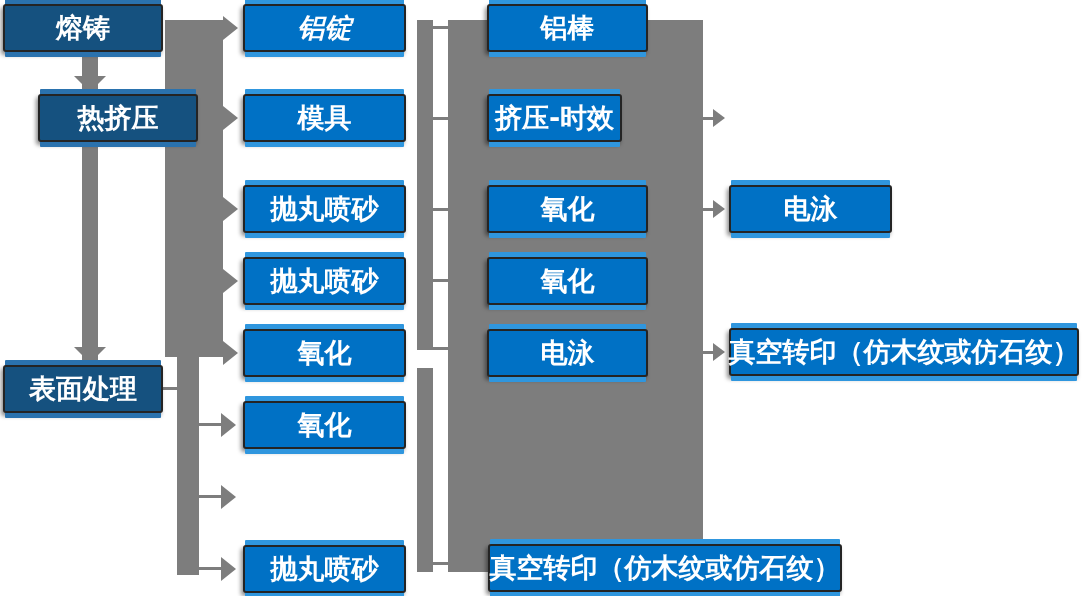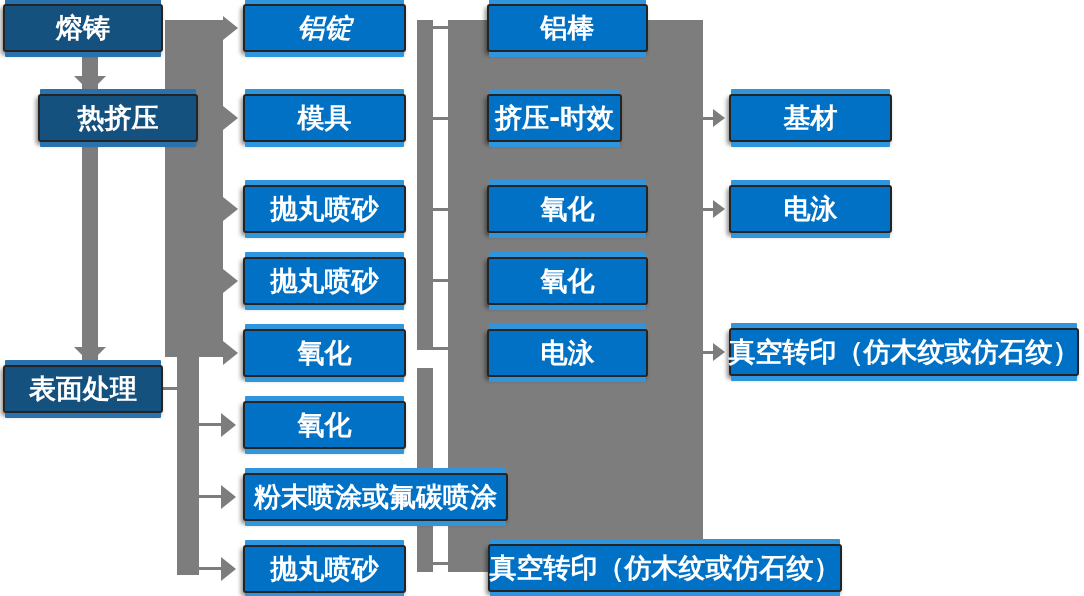--- a/index.html
+++ b/index.html
@@ -107,23 +107,20 @@
   </div>
   <div class="box" style="left:243px;top:257px;width:163px;">
     <span>抛丸喷砂</span>
   </div>
   <div class="box" style="left:243px;top:329px;width:163px;">
     <span>氧化</span>
   </div>
   <div class="box" style="left:243px;top:401px;width:163px;">
     <span>氧化</span>
   </div>
-  <div class="box" style="left:243px;top:473px;width:265px;">
-    <span>粉末喷涂或氟碳喷涂</span>
-  </div>
   <div class="box" style="left:243px;top:545px;width:163px;">
     <span>抛丸喷砂</span>
   </div>
 
   <div class="box" style="left:487px;top:4px;width:161px;">
     <span>铝棒</span>
   </div>
   <div class="box" style="left:487px;top:94px;width:135px;">
     <span>挤压-时效</span>
   </div>
@@ -133,23 +130,20 @@
   <div class="box" style="left:487px;top:257px;width:161px;">
     <span>氧化</span>
   </div>
   <div class="box" style="left:487px;top:329px;width:161px;">
     <span>电泳</span>
   </div>
   <div class="box" style="left:488px;top:544px;width:354px;">
     <span>真空转印（仿木纹或仿石纹）</span>
   </div>
 
-  <div class="box" style="left:729px;top:94px;width:163px;">
-    <span>基材</span>
-  </div>
   <div class="box" style="left:729px;top:185px;width:163px;">
     <span>电泳</span>
   </div>
   <div class="box" style="left:729px;top:328px;width:350px;">
     <span>真空转印（仿木纹或仿石纹）</span>
   </div>
 
 </div>
 
 </body></html>

